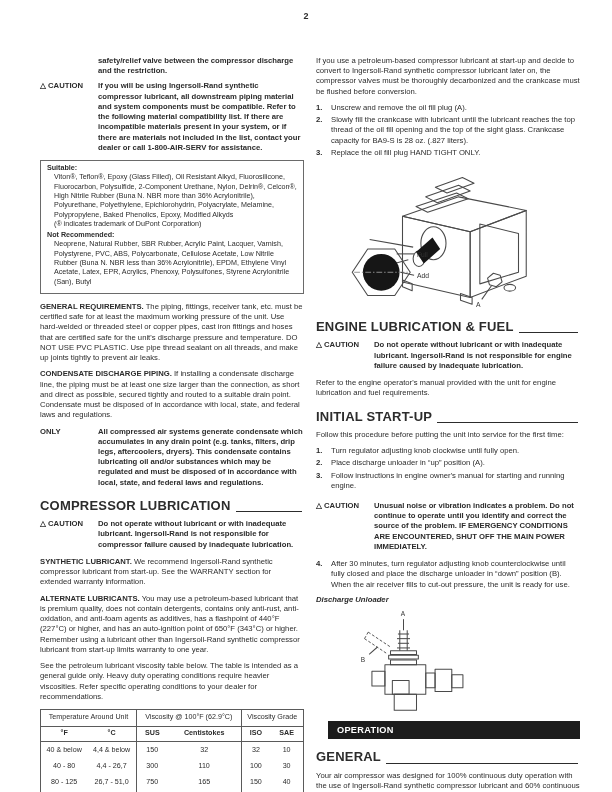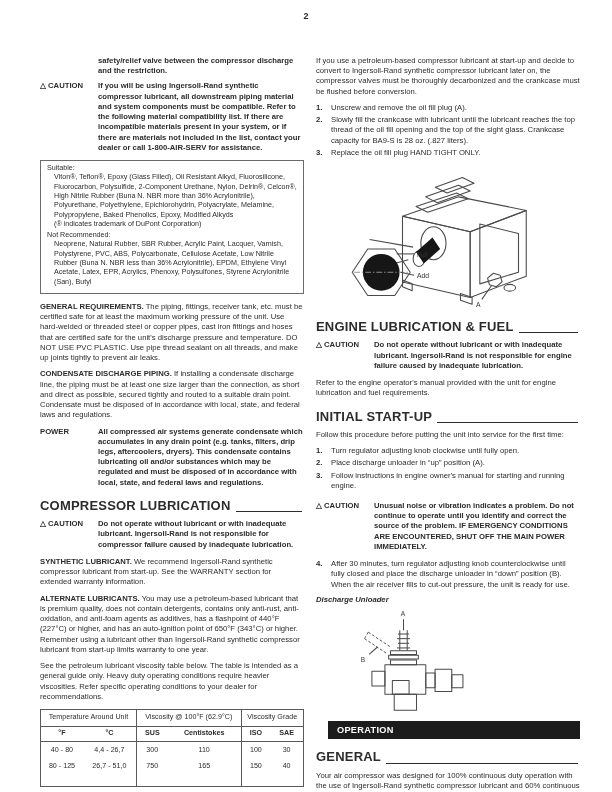--- a/index.html
+++ b/index.html
@@ -14,21 +14,21 @@
   .col { position:absolute; top:56px; width:264px; }
   .col-left { left:40px; }
   .col-right { left:316px; }
   .bold { font-weight:bold; }
   .para { margin-bottom:6px; }
   .cont { margin-left:58px; margin-bottom:5px; font-weight:bold; }
   .hang { display:flex; margin-bottom:7px; }
   .hang .h-label { flex:0 0 58px; font-weight:bold; }
   .hang .h-body { flex:1; font-weight:bold; }
   .compat-box { border:1px solid #6a6a6a; padding:3px 6px 4px 6px; font-size:7.15px; line-height:1.3; margin:1px 0 8px 0; }
-  .compat-box .box-label { font-weight:normal; }
+  .compat-box .box-label { font-weight:bold; }
   .compat-box .box-text { margin-left:7px; margin-bottom:2px; }
   .sec-head { display:flex; font-weight:bold; font-size:13px; margin:9px 0 5px 0; letter-spacing:0.2px; }
   .sec-head .fill { flex:1; margin-left:5px; position:relative; }
   .sec-head .fill::after { content:""; position:absolute; left:0; right:2px; bottom:2px; border-bottom:1.1px solid #2c2c2c; }
   .sub-head { font-weight:bold; margin-bottom:2px; }
   .step { display:flex; margin-bottom:2px; }
   .step .num { flex:0 0 15px; font-weight:bold; }
   .step .stext { flex:1; }
   .steps { margin-bottom:6px; }
   table.visc { width:100%; border-collapse:collapse; border:1.2px solid #5a5a5a; font-size:7.15px; text-align:center; margin-top:7px; }
@@ -65,21 +65,21 @@
       <p class="box-text"><span>Viton®, Teflon®, Epoxy (Glass Filled), Oil Resistant Alkyd, Fluorosilicone, Fluorocarbon, Polysulfide, 2-Component Urethane, Nylon, Delrin®, Celcon®, High Nitrile Rubber (Buna N. NBR more than 36% Acrylonitrile), Polyurethane, Polyethylene, Epichlorohydrin, Polyacrylate, Melamine, Polypropylene, Baked Phenolics, Epoxy, Modified Alkyds</span><br><span>(® indicates trademark of DuPont Corporation)</span></p>
       <div class="box-label">Not Recommended:</div>
       <p class="box-text">Neoprene, Natural Rubber, SBR Rubber, Acrylic Paint, Lacquer, Varnish, Polystyrene, PVC, ABS, Polycarbonate, Cellulose Acetate, Low Nitrile Rubber (Buna N. NBR less than 36% Acrylonitrile), EPDM, Ethylene Vinyl Acetate, Latex, EPR, Acrylics, Phenoxy, Polysulfones, Styrene Acrylonitrile (San), Butyl</p>
     </div>
 
     <p class="para"><span class="bold">GENERAL REQUIREMENTS.</span> <span>The piping, fittings, receiver tank, etc. must be certified safe for at least the maximum working pressure of the unit. Use hard-welded or threaded steel or copper pipes, cast iron fittings and hoses that are certified safe for the unit's discharge pressure and temperature. DO NOT USE PVC PLASTIC. Use pipe thread sealant on all threads, and make up joints tightly to prevent air leaks.</span></p>
 
     <p class="para"><span class="bold">CONDENSATE DISCHARGE PIPING.</span> <span>If installing a condensate discharge line, the piping must be at least one size larger than the connection, as short and direct as possible, secured tightly and routed to a suitable drain point. Condensate must be disposed of in accordance with local, state, and federal laws and regulations.</span></p>
 
     <div class="hang">
-      <span class="h-label">POWER</span>
+      <span class="h-label">ONLY</span>
       <span class="h-body">All compressed air systems generate condensate which accumulates in any drain point (e.g. tanks, filters, drip legs, aftercoolers, dryers). This condensate contains lubricating oil and/or substances which may be regulated and must be disposed of in accordance with local, state, and federal laws and regulations.</span>
     </div>
 
     <div class="sec-head">
       <span>COMPRESSOR LUBRICATION</span>
         <span class="fill"></span>
     </div>
 
     <div class="hang">
       <span class="h-label"><span>△</span> <span>CAUTION</span></span>
@@ -101,20 +101,28 @@
       </tr>
       <tr class="chead">
         <th>°F</th>
         <th>°C</th>
         <th class="gb">SUS</th>
         <th>Centistokes</th>
         <th class="gb">ISO</th>
         <th>SAE</th>
       </tr>
       <tr class="drow">
+        <td>40 &amp; below</td>
+        <td>4,4 &amp; below</td>
+        <td class="gb">150</td>
+        <td>32</td>
+        <td class="gb">32</td>
+        <td>10</td>
+      </tr>
+      <tr class="drow">
         <td>40 - 80</td>
         <td>4,4 - 26,7</td>
         <td class="gb">300</td>
         <td>110</td>
         <td class="gb">100</td>
         <td>30</td>
       </tr>
       <tr class="drow">
         <td>80 - 125</td>
         <td>26,7 - 51,0</td>

